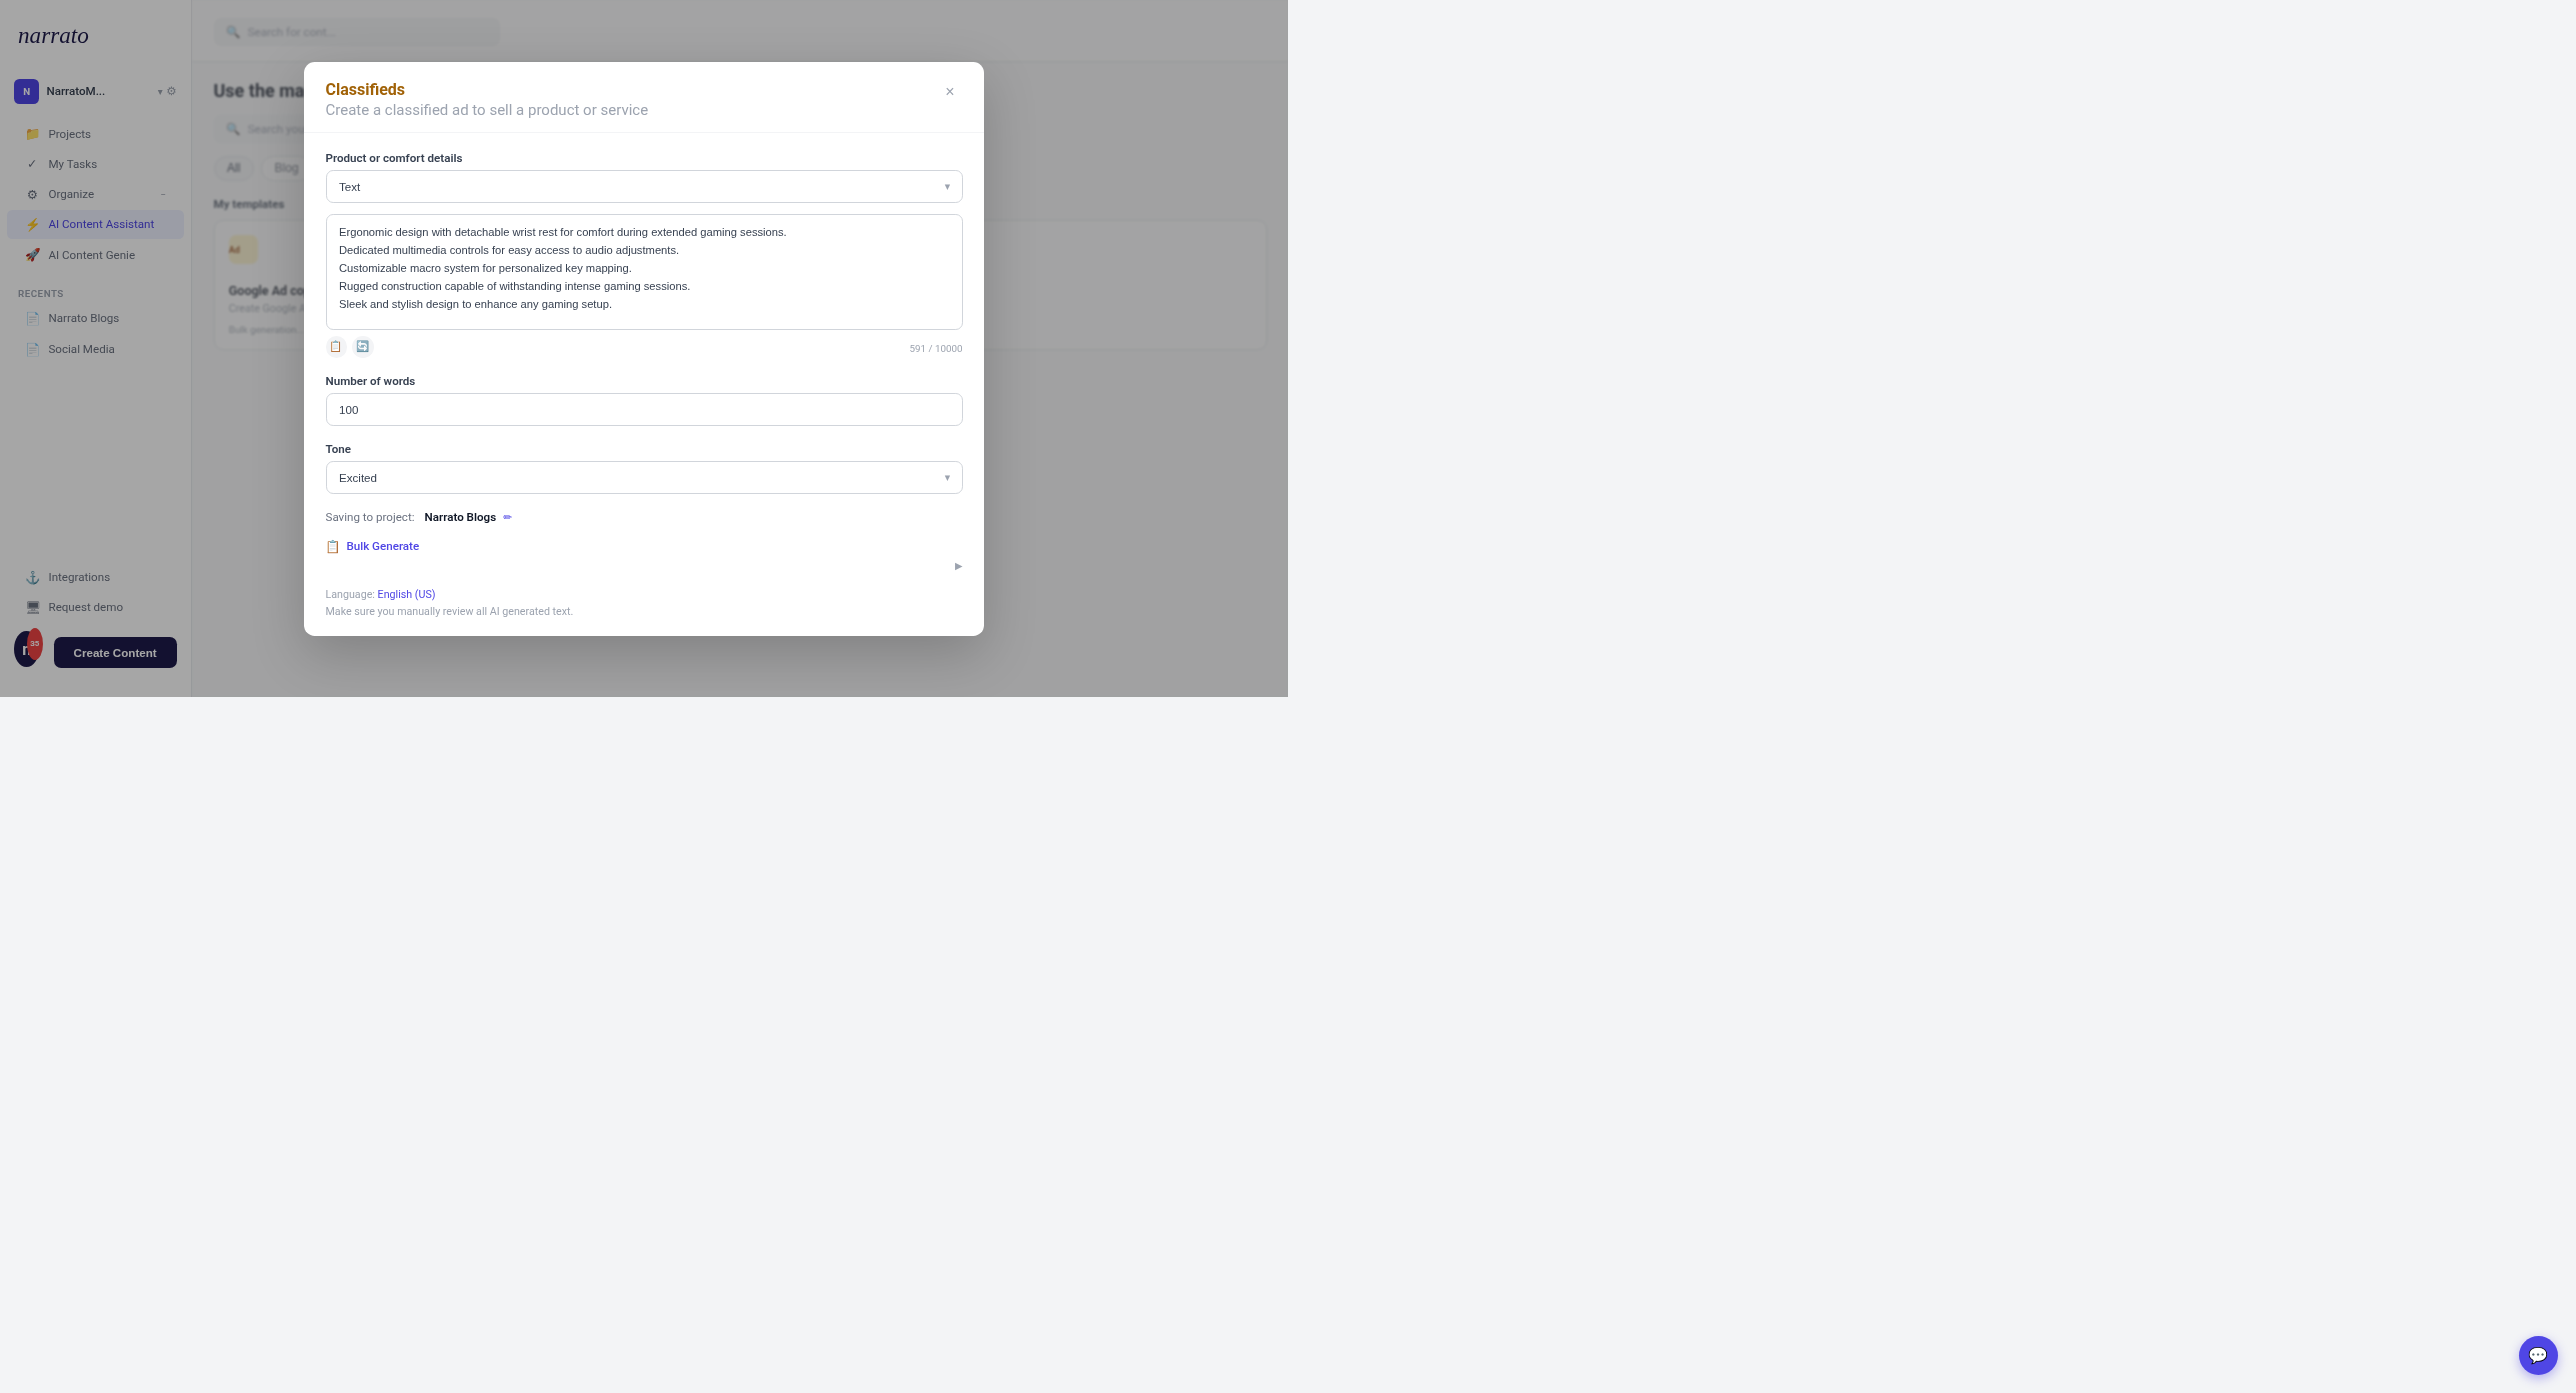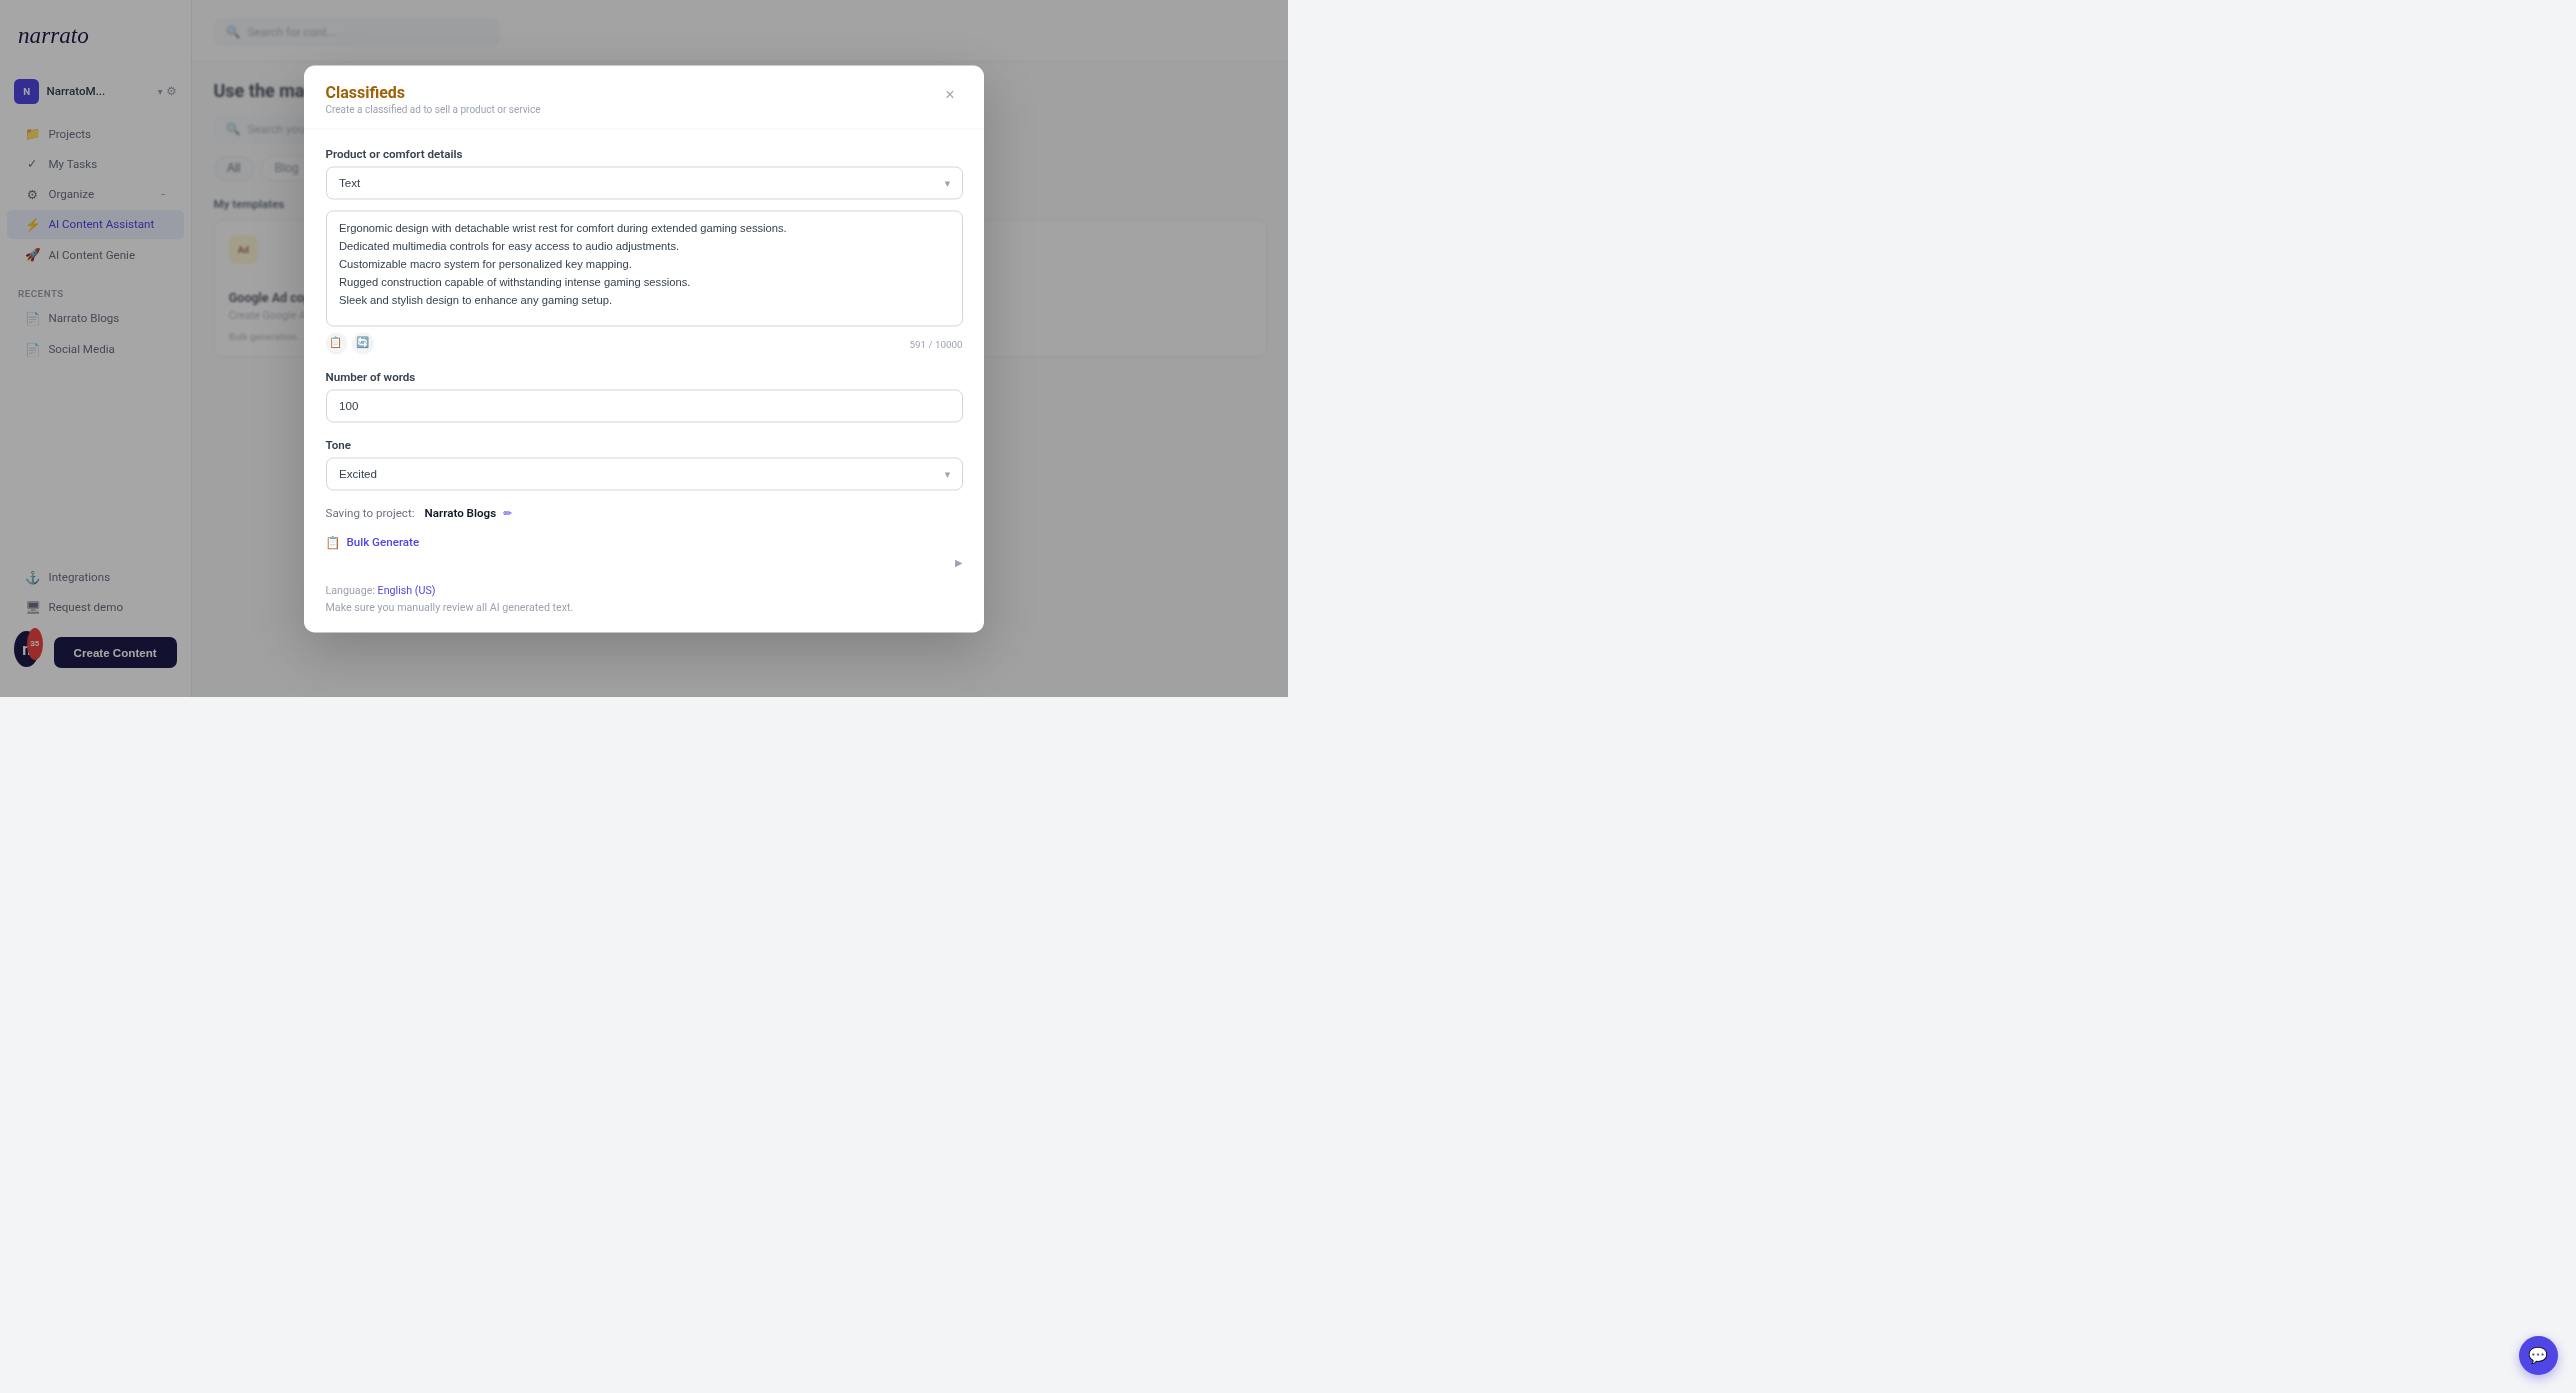--- a/index.html
+++ b/index.html
@@ -130,22 +130,22 @@
       font-size: 12px; color: #6b7280; cursor: pointer; background: #fff;
     }
     .filter-btn.active { background: #f3f4f6; color: #374151; }
     .templates-grid { display: grid; grid-template-columns: repeat(3, 1fr); gap: 14.3px; }
     .template-card {
       background: #fff; border-radius: 9px; border: 0.9px solid #e5e7eb;
       padding: 14.3px; cursor: pointer;
     }
     .template-card-badge {
       width: 29px; height: 29px; background: #fef3c7;
-      border-radius: 7.2px; display: flex; align-items: center; justify-content: center;
-      font-size: 12.5px; margin-bottom: 26px;
+      border-radius: 7.2px; display: flex; align-items: center; 
+      font-size: 12.5px; margin-bottom: 19px;
     }
     .template-card-title { font-size: 12.5px; font-weight: 600; color: #111827; margin-bottom: 3.6px; }
     .template-card-desc { font-size: 10.7px; color: #9ca3af; }
     .template-card-footer { font-size: 9.8px; color: #9ca3af; margin-top: 9px; }
 
     
     .overlay {
       position: absolute;
       left: 0; top: 0; width: 100%; height: 100%;
       background: rgba(0,0,0,0.35);
@@ -164,21 +164,21 @@
       z-index: 20;
       overflow-y: auto;
       box-shadow: 0 18px 54px rgba(0,0,0,0.2);
     }
     .modal-header {
       padding: 18px 21.5px 12.5px;
       border-bottom: 0.9px solid #f3f4f6;
       display: flex; align-items: flex-start; justify-content: space-between;
     }
     .modal-title { font-size: 16px; font-weight: 700; color: #a16207; }
-    .modal-subtitle { font-size: 10px; color: #9ca3af; margin-top: 2.7px; }
+    .modal-subtitle { font-size: 15px; color: #9ca3af; margin-top: 2.7px; }
     .modal-close {
       width: 25px; height: 25px;
       display: flex; align-items: center; justify-content: center;
       border-radius: 5.4px; cursor: pointer; color: #9ca3af; font-size: 16px;
       border: none; background: none;
     }
     .modal-body { padding: 18px 21.5px; }
     .form-group { margin-bottom: 16px; }
     .form-label { font-size: 11.6px; font-weight: 600; color: #374151; margin-bottom: 5.4px; display: block; }
     .form-input {

